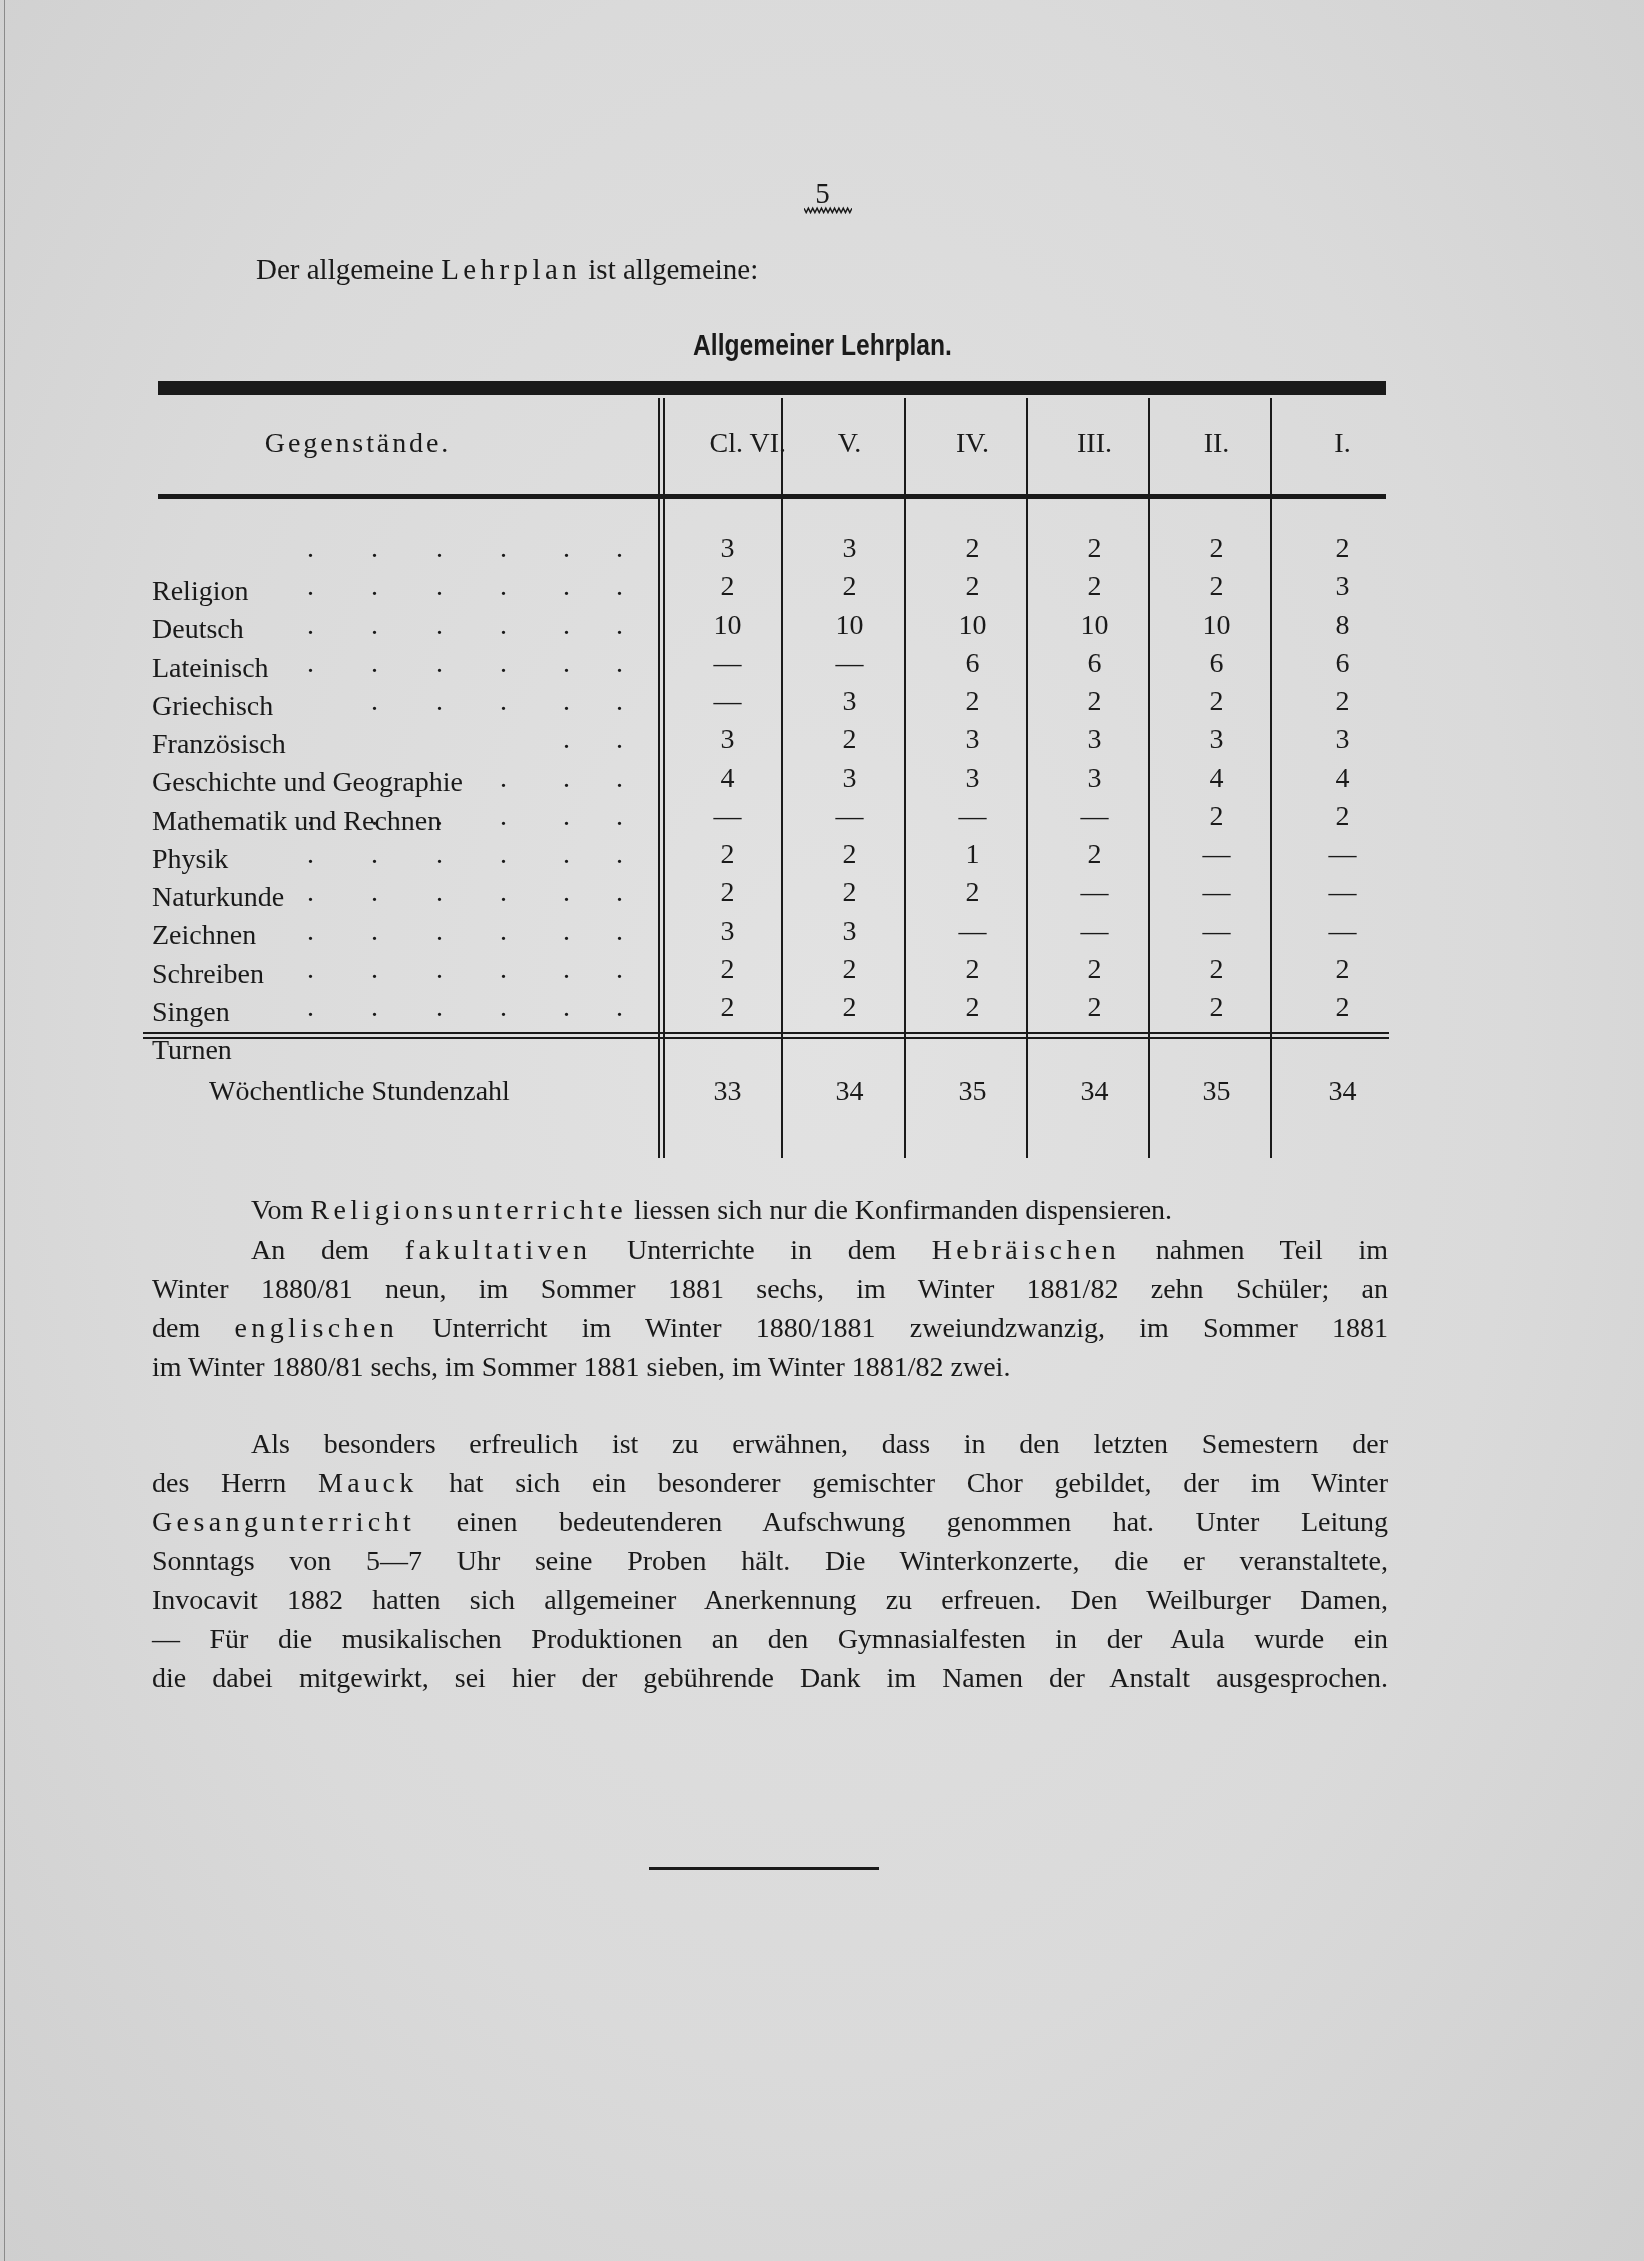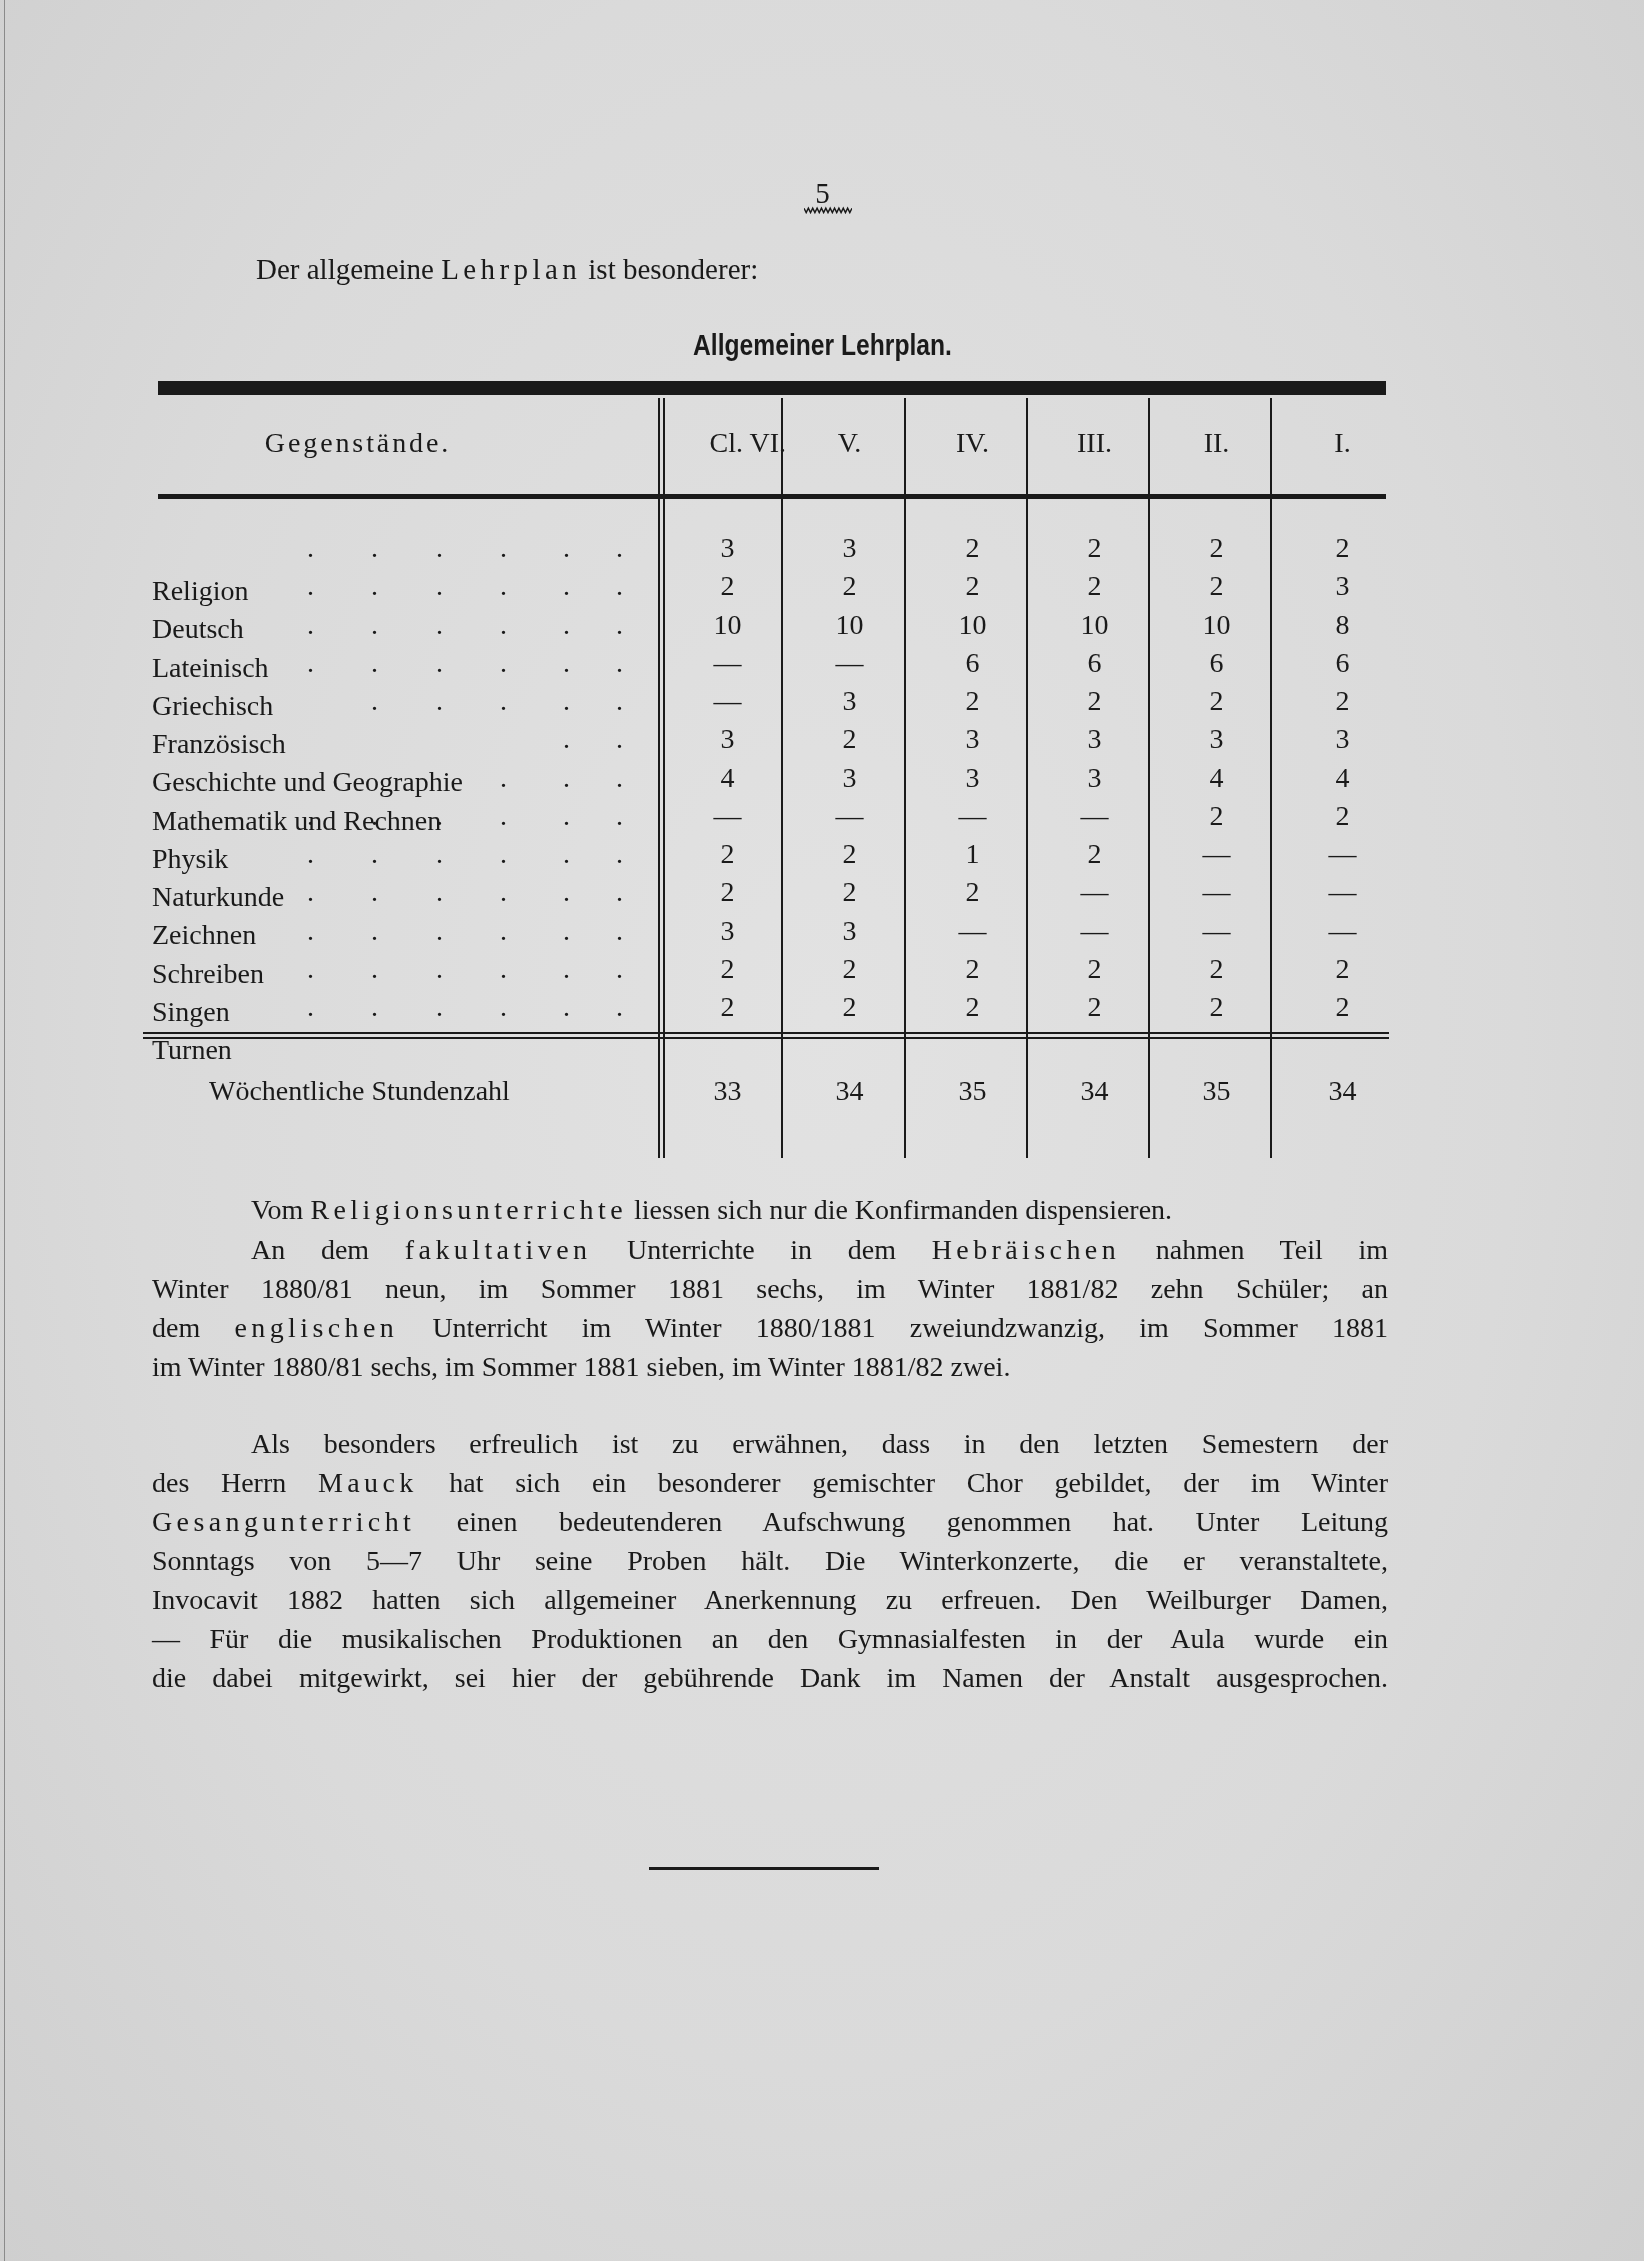--- a/index.html
+++ b/index.html
@@ -66,21 +66,21 @@
 
 <div class="page">
   <div class="left-edge"></div>
 
   <div class="page-number">5</div>
   <svg class="wavy" viewBox="0 0 66 12">
     <polyline fill="none" stroke="#1a1a1a" stroke-width="2" points="0,3 3,9 6,3 9,9 12,3 15,9 18,3 21,9 24,3 27,9 30,3 33,9 36,3 39,9 42,3 45,9 48,3 51,9 54,3 57,9 60,3 63,9 66,3"></polyline>
   </svg>
 
   <div class="intro">
-    <span>Der allgemeine </span><span class="spaced">Lehrplan</span><span> ist besonderer:</span>
+    <span>Der allgemeine </span><span class="spaced">Lehrplan</span><span> ist allgemeine:</span>
   </div>
 
   <div class="table-title">Allgemeiner Lehrplan.</div>
 
   <div id="table">
 
     <div class="rule" style="left:158px;top:381px;width:1228px;height:11.7px;"></div>
     <div class="rule" style="left:158px;top:393px;width:1228px;height:2.2px;"></div>
 
     <div class="rule" style="left:158px;top:494px;width:1228px;height:5.1px;"></div>

